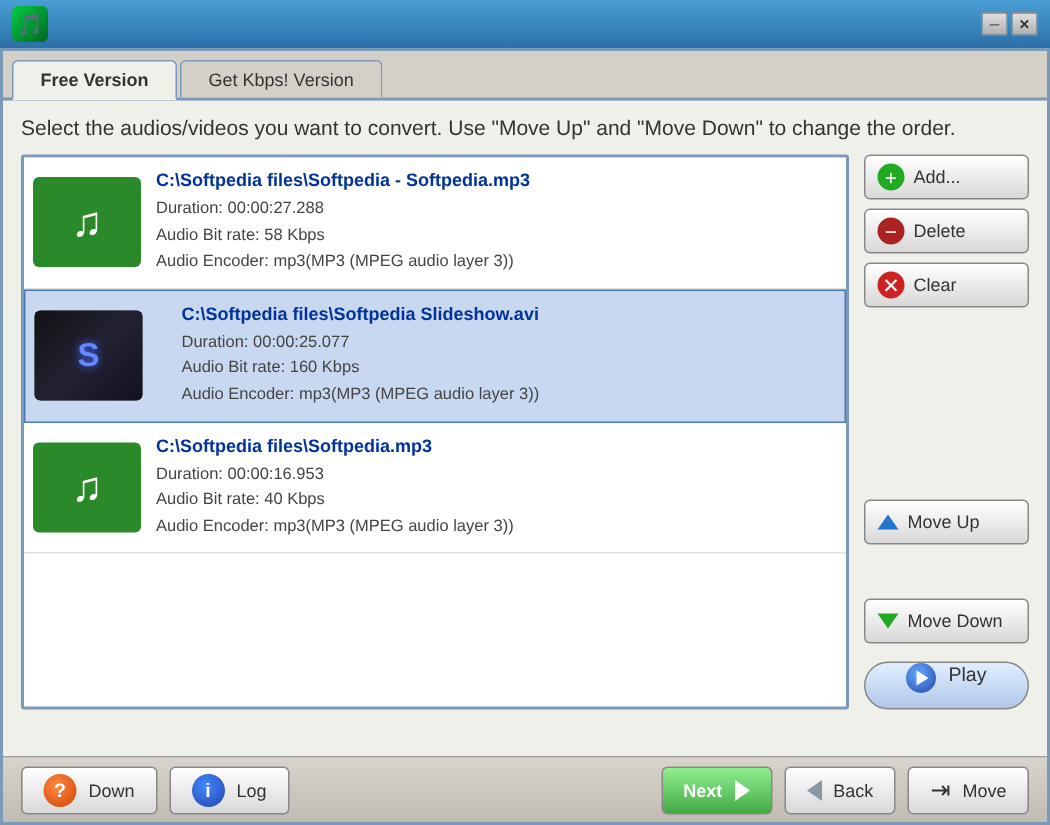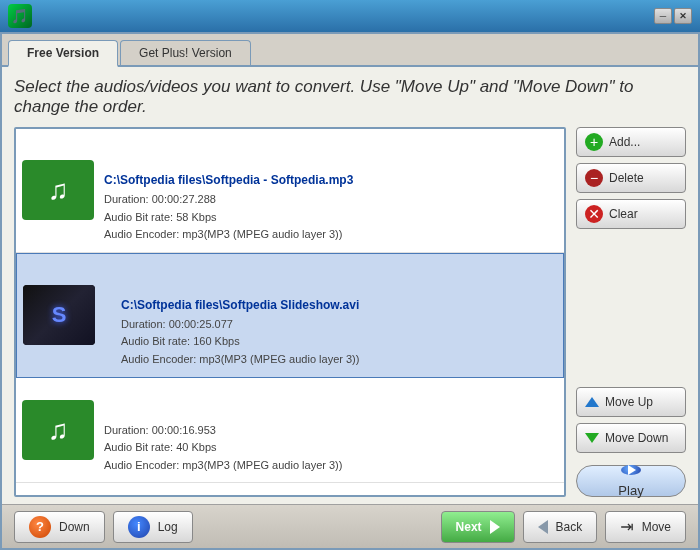--- a/index.html
+++ b/index.html
@@ -86,24 +86,23 @@
       margin-bottom: -2px;
     }
 
     
     .content {
       padding: 10px 12px;
       height: calc(518px - 60px);
     }
 
     .instruction-text {
-      font-size: 17px;
+      font-size: 14px;
       color: #333;
       margin-bottom: 10px;
-      font-style: italic;
     }
 
     .main-area {
       display: flex;
       gap: 10px;
       height: 370px;
     }
 
     
     .file-list {
@@ -145,21 +144,20 @@
       position: relative;
     }
 
     .music-icon {
       font-size: 28px;
       color: white;
     }
 
     .file-info {
       flex: 1;
-      margin-top: 36px;
     }
     .file-name {
       font-size: 12px;
       font-weight: bold;
       color: #003399;
       margin-bottom: 4px;
     }
     .file-detail {
       font-size: 11px;
       color: #444;
@@ -211,20 +209,21 @@
       border: 1px solid #888;
       border-radius: 4px;
       cursor: pointer;
       display: flex;
       align-items: center;
       padding: 0 8px;
       gap: 6px;
       font-size: 12px;
       background: linear-gradient(to bottom, #ffffff, #d8d8d8);
       color: #333;
+      margin-top: 30px;
     }
 
     .arrow-up {
       width: 0;
       height: 0;
       border-left: 7px solid transparent;
       border-right: 7px solid transparent;
       border-bottom: 10px solid #2277cc;
     }
     .arrow-down {
@@ -235,29 +234,27 @@
       border-top: 10px solid #22aa22;
     }
 
     .play-btn {
       width: 100%;
       height: 32px;
       border: 1px solid #888;
       border-radius: 16px;
       cursor: pointer;
       display: flex;
-      align-items: center;
       padding: 0 10px;
       gap: 8px;
       font-size: 13px;
       background: linear-gradient(to bottom, #e0eeff, #b0c8e8);
       color: #333;
       margin-top: 6px;
       justify-content: center;
-      flex-direction: column;
     }
 
     .play-circle {
       width: 20px;
       height: 20px;
       background: radial-gradient(circle at 40% 35%, #66aaff, #2244aa);
       border-radius: 50%;
       display: flex;
       align-items: center;
       justify-content: center;
@@ -377,21 +374,21 @@
   <div class="title-bar-controls">
     <div class="title-btn">─</div>
     <div class="title-btn">✕</div>
   </div>
 </div>
 
 <div class="window" style="position:relative;">
 
   <div class="tabs">
     <div class="tab active">Free Version</div>
-    <div class="tab">Get Plus! Version</div>
+    <div class="tab">Get Kbps! Version</div>
   </div>
 
   <div class="content">
     <div class="instruction-text">Select the audios/videos you want to convert. Use "Move Up" and "Move Down" to change the order.</div>
 
     <div class="main-area">
 
       <div class="file-list">
 
         <div class="file-item">
@@ -416,20 +413,21 @@
             <div class="file-detail">Audio Bit rate: 160 Kbps</div>
             <div class="file-detail">Audio Encoder: mp3(MP3 (MPEG audio layer 3))</div>
           </div>
         </div>
 
         <div class="file-item">
           <div class="file-thumb">
             <span class="music-icon">♫</span>
           </div>
           <div class="file-info">
+            <div class="file-name">C:\Softpedia files\Softpedia.mp3</div>
             <div class="file-detail">Duration: 00:00:16.953</div>
             <div class="file-detail">Audio Bit rate: 40 Kbps</div>
             <div class="file-detail">Audio Encoder: mp3(MP3 (MPEG audio layer 3))</div>
           </div>
         </div>
 
       </div>
 
       <div class="right-panel">
         <button class="action-btn">

